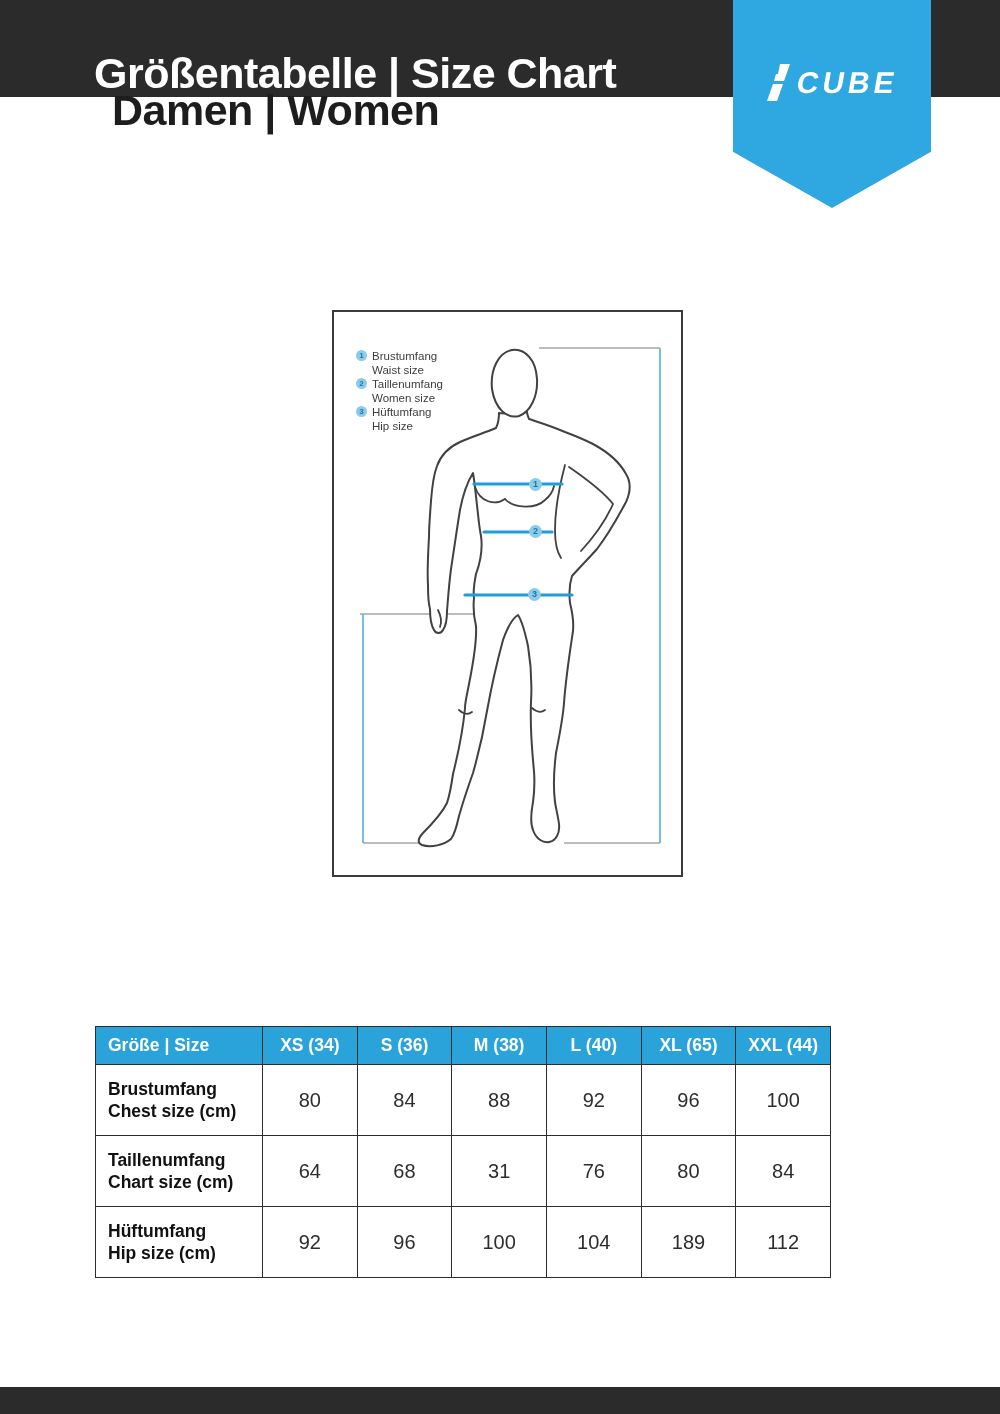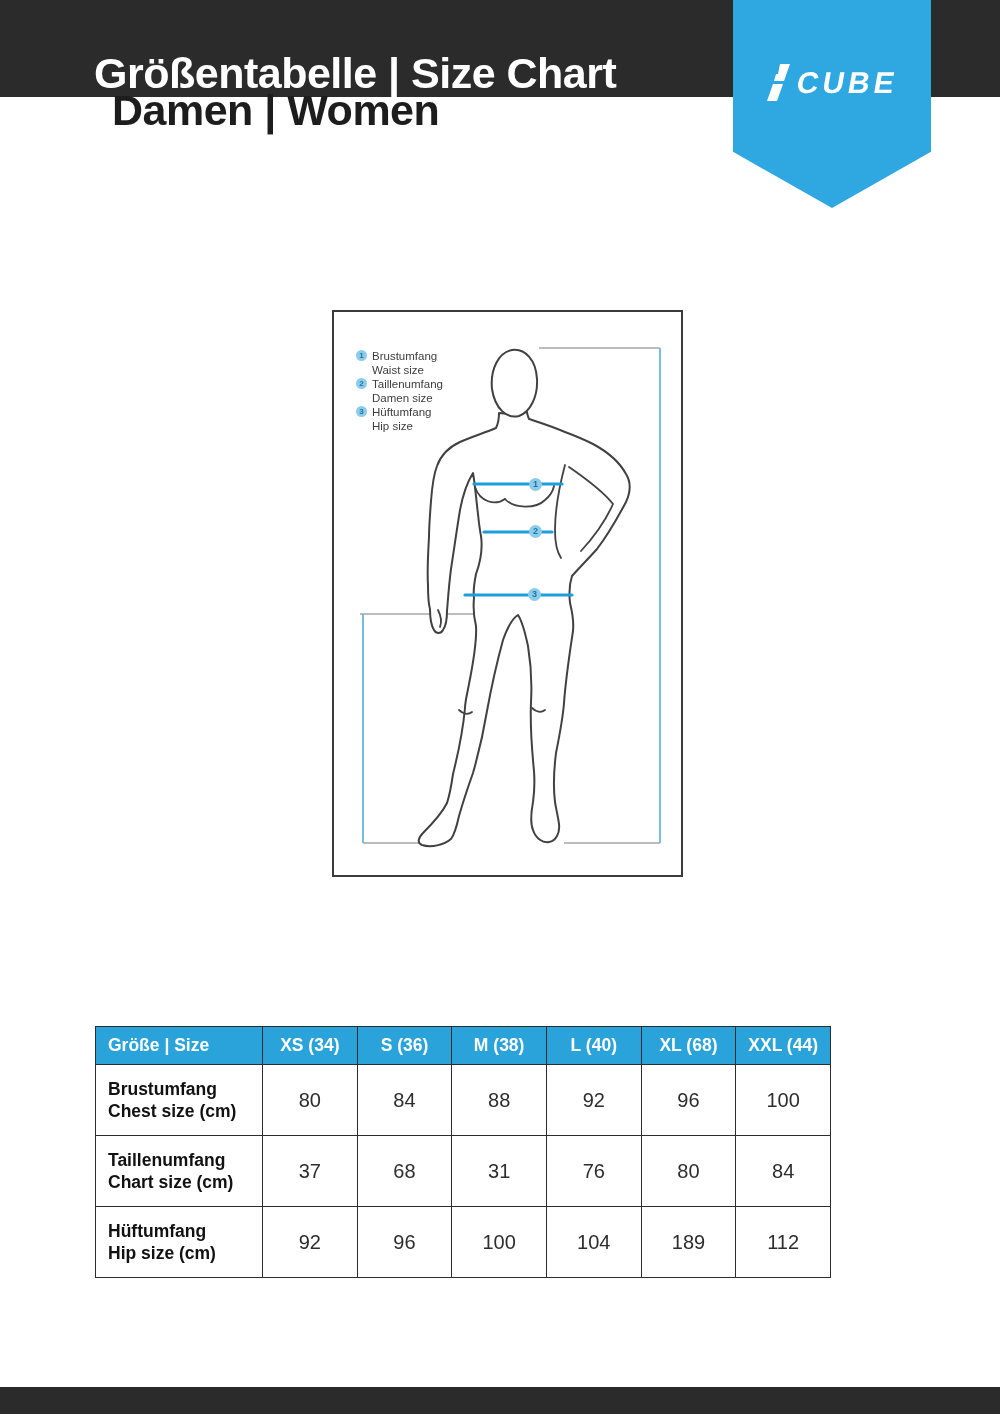--- a/index.html
+++ b/index.html
@@ -194,42 +194,42 @@
         <div class="legend-circle">1</div>
         <div class="legend-text">
           <div>Brustumfang</div>
           <div>Waist size</div>
         </div>
       </div>
       <div class="legend-item">
         <div class="legend-circle">2</div>
         <div class="legend-text">
           <div>Taillenumfang</div>
-          <div>Damen size</div>
+          <div>Women size</div>
         </div>
       </div>
       <div class="legend-item">
         <div class="legend-circle">3</div>
         <div class="legend-text">
           <div>Hüftumfang</div>
           <div>Hip size</div>
         </div>
       </div>
     </div>
   </div>
 
   <table class="size-table">
     <thead>
       <tr>
         <th class="label-col">Größe | Size</th>
         <th>XS (34)</th>
         <th>S (36)</th>
         <th>M (38)</th>
         <th>L (40)</th>
-        <th>XL (68)</th>
+        <th>XL (65)</th>
         <th>XXL (44)</th>
       </tr>
     </thead>
     <tbody>
       <tr>
         <td class="row-label">
           <span>Brustumfang</span>
           <span>Chest size (cm)</span>
         </td>
         <td class="val">80</td>
@@ -237,21 +237,21 @@
         <td class="val">88</td>
         <td class="val">92</td>
         <td class="val">96</td>
         <td class="val">100</td>
       </tr>
       <tr>
         <td class="row-label">
           <span>Taillenumfang</span>
           <span>Chart size (cm)</span>
         </td>
-        <td class="val">37</td>
+        <td class="val">64</td>
         <td class="val">68</td>
         <td class="val">31</td>
         <td class="val">76</td>
         <td class="val">80</td>
         <td class="val">84</td>
       </tr>
       <tr>
         <td class="row-label">
           <span>Hüftumfang</span>
           <span>Hip size (cm)</span>

